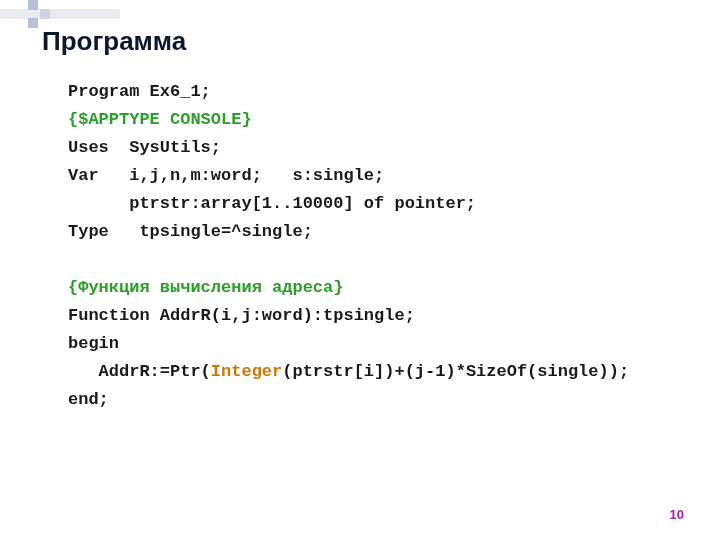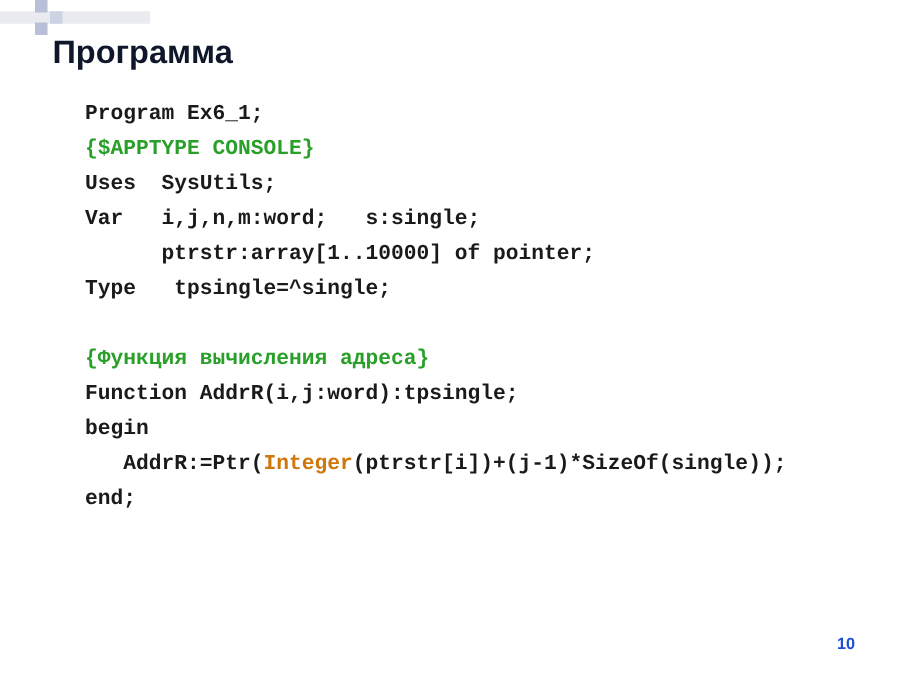--- a/index.html
+++ b/index.html
@@ -55,21 +55,21 @@
     margin-left: 46px;
   }
   .comment { color: #2aa02a; }
   .keyword { color: #d0760b; }
   .pagenum {
     position: absolute;
     right: 36px;
     bottom: 18px;
     font-size: 13px;
     font-weight: bold;
-    color: #1d4ed8;
+    color: #a21caf;
   }
 </style>
 </head>
 <body>
 
 <div class="decor">
   <div class="hbar"></div>
   <div class="sq" style="top:0;left:28px;"></div>
   <div class="sq" style="top:18px;left:28px;"></div>
   <div class="sq" style="top:9px;left:40px;background:#cdd3e3;"></div>

